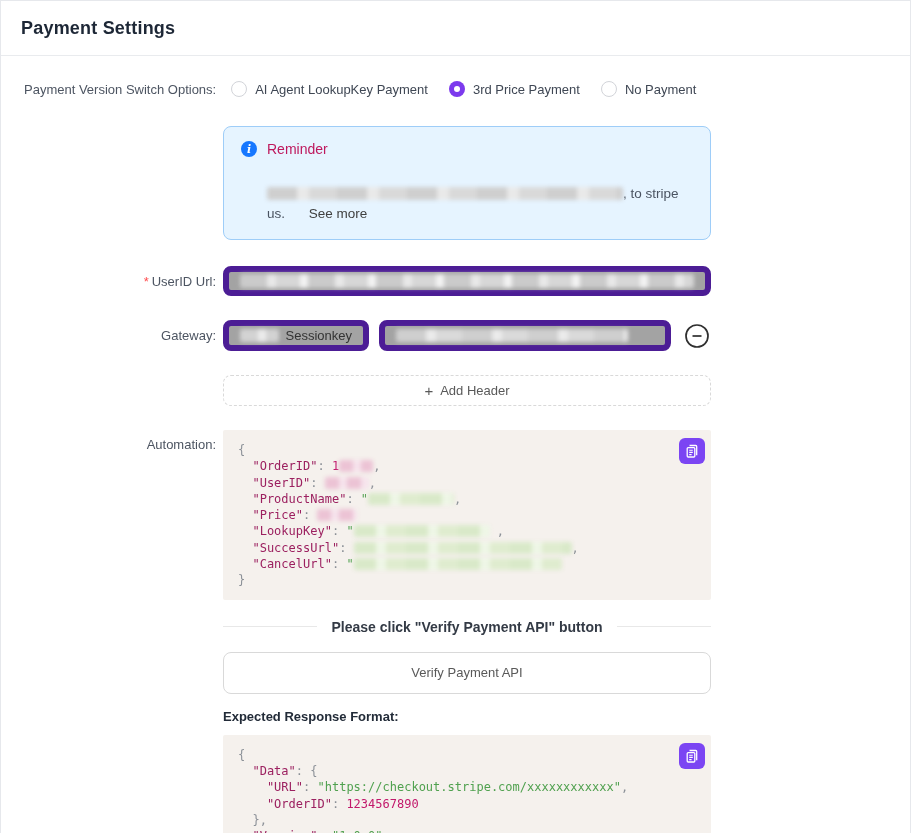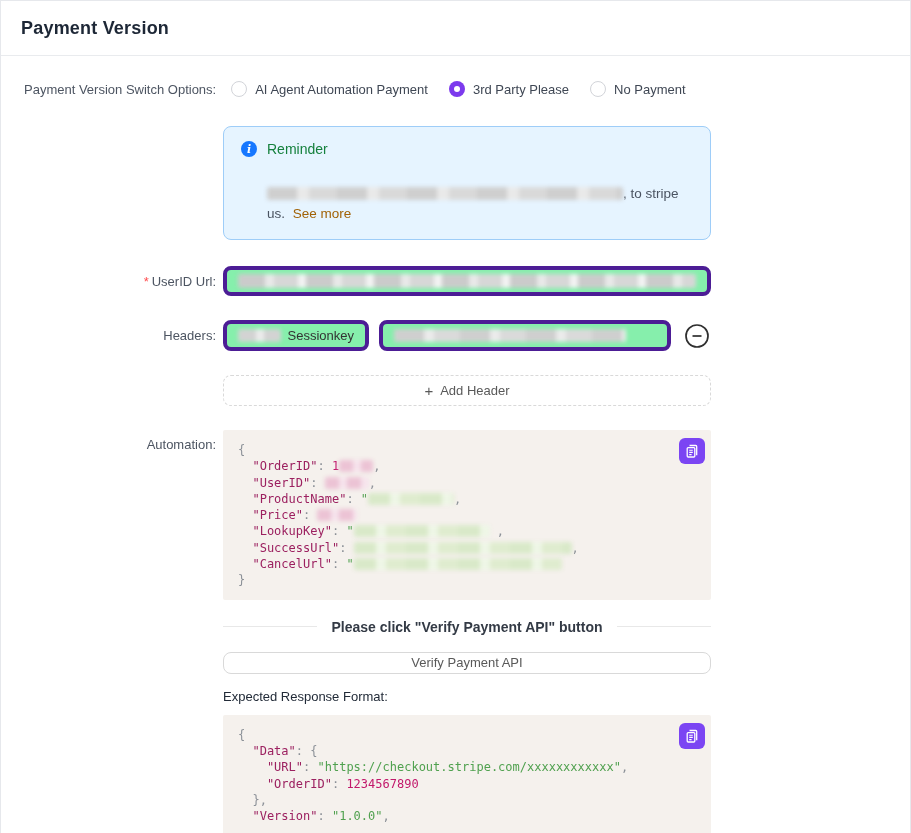--- a/index.html
+++ b/index.html
@@ -31,26 +31,26 @@
   .row-label { text-align: right; font-size: 13px; color: #4d5562; white-space: nowrap; }
   .req { color: #ff4d4f; margin-right: 3px; }
 
   
   .reminder { width: 488px; background: #e6f4ff; border: 1px solid #9ecdf8;
     border-radius: 8px; padding: 14px 16px 15px 17px; margin: 29px 0 0 0; }
   .rem-head { display: flex; align-items: center; gap: 10px; }
   .info-icon { width: 16px; height: 16px; border-radius: 50%; background: #1677ff;
     color: #fff; font-size: 11px; font-weight: 700; display: flex; align-items: center;
     justify-content: center; font-family: "DejaVu Serif", serif; font-style: italic; }
-  .rem-title { font-size: 14px; color: #15803d; }
+  .rem-title { font-size: 14px; color: #be185d; }
   .rem-body { margin: 7px 0 0 26px; font-size: 13.5px; color: #4a5361; line-height: 20px; }
-  .see-more { color: #a16207; text-decoration: none; margin-left: 4px; cursor: pointer; text-align: center; }
-
-  
-  .input { border: 4px solid #4c1d95; border-radius: 8px; background: #86efac;
+  .see-more { color: #404040; text-decoration: none; margin-left: 20px; cursor: pointer; text-align: center; }
+
+  
+  .input { border: 6px solid #4c1d95; border-radius: 8px; background: #a3a3a3;
     height: 31px; display: flex; align-items: center; padding: 6px 11px;
     font-size: 13px; color: #333; }
   .mt26 { margin-top: 26px; }
   .mt24 { margin-top: 24px; }
   .headers-wrap { display: flex; align-items: center; }
   .hdr-key { width: 146px; }
   .hdr-val { width: 292px; margin-left: 10px; }
   .remove-btn { width: 26px; height: 26px; margin-left: 13px; background: none;
     border: none; cursor: pointer; padding: 0; display: flex; }
 
@@ -87,45 +87,45 @@
   .copy-btn { position: absolute; top: 8px; right: 6px; width: 26px; height: 26px;
     background: #7b45f3; border: none; border-radius: 6px; cursor: pointer;
     display: flex; align-items: center; justify-content: center; padding: 0; }
   .code2 { min-height: 180px; }
 
   
   .divider { display: flex; align-items: center; gap: 14px; width: 488px; margin-top: 19px; }
   .divider .dl { flex: 1; height: 1px; background: #e8e8e8; }
   .divider-text { font-size: 14px; font-weight: 700; color: #333a45; white-space: nowrap; }
 
-  .verify-btn { width: 488px; height: 22px; margin-top: 17px; background: #fff;
+  .verify-btn { width: 488px; height: 42px; margin-top: 17px; background: #fff;
     border: 1px solid #d9d9d9; border-radius: 8px; font-size: 13px; color: #595959;
     cursor: pointer; font-family: "Liberation Sans", sans-serif; }
 
-  .resp-label { margin-top: 15px; font-size: 13px; font-weight: 400; color: #222b38; }
+  .resp-label { margin-top: 15px; font-size: 13px; font-weight: 700; color: #222b38; }
   .mt11 { margin-top: 11px; }
 </style>
 </head>
 <body>
 
 <div class="card">
 
   <div class="page-header">
-    <div class="page-title">Payment Version</div>
+    <div class="page-title">Payment Settings</div>
   </div>
 
   <div class="radio-row">
     <span class="row-label" style="text-align:left;">Payment Version Switch Options:</span>
     <span class="radio-opt">
       <span class="radio"></span>
-      <span class="opt-label">AI Agent Automation Payment</span>
+      <span class="opt-label">AI Agent LookupKey Payment</span>
     </span>
     <span class="radio-opt">
       <span class="radio selected"></span>
-      <span class="opt-label">3rd Party Please</span>
+      <span class="opt-label">3rd Price Payment</span>
     </span>
     <span class="radio-opt">
       <span class="radio"></span>
       <span class="opt-label">No Payment</span>
     </span>
   </div>
 
   <div class="row top-align">
     <span></span>
     <div class="reminder">
@@ -143,21 +143,21 @@
   </div>
 
   <div class="row mt26">
     <span class="row-label"><span class="req">*</span><span>UserID Url:</span></span>
     <div class="input" style="height:30px;">
       <span class="blur blur-gray-long"></span>
     </div>
   </div>
 
   <div class="row mt24">
-    <span class="row-label">Headers:</span>
+    <span class="row-label">Gateway:</span>
     <div class="headers-wrap">
       <div class="input hdr-key">
         <span class="blur blur-gray-k"></span>
         <span>Sessionkey</span>
       </div>
       <div class="input hdr-val">
         <span class="blur blur-gray-v"></span>
       </div>
       <button class="remove-btn">
         <svg width="26" height="26" viewBox="0 0 26 26">

